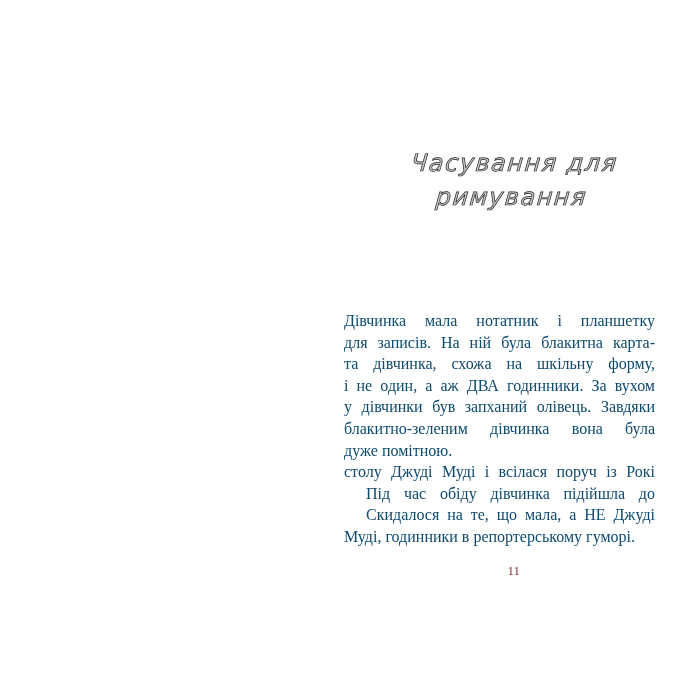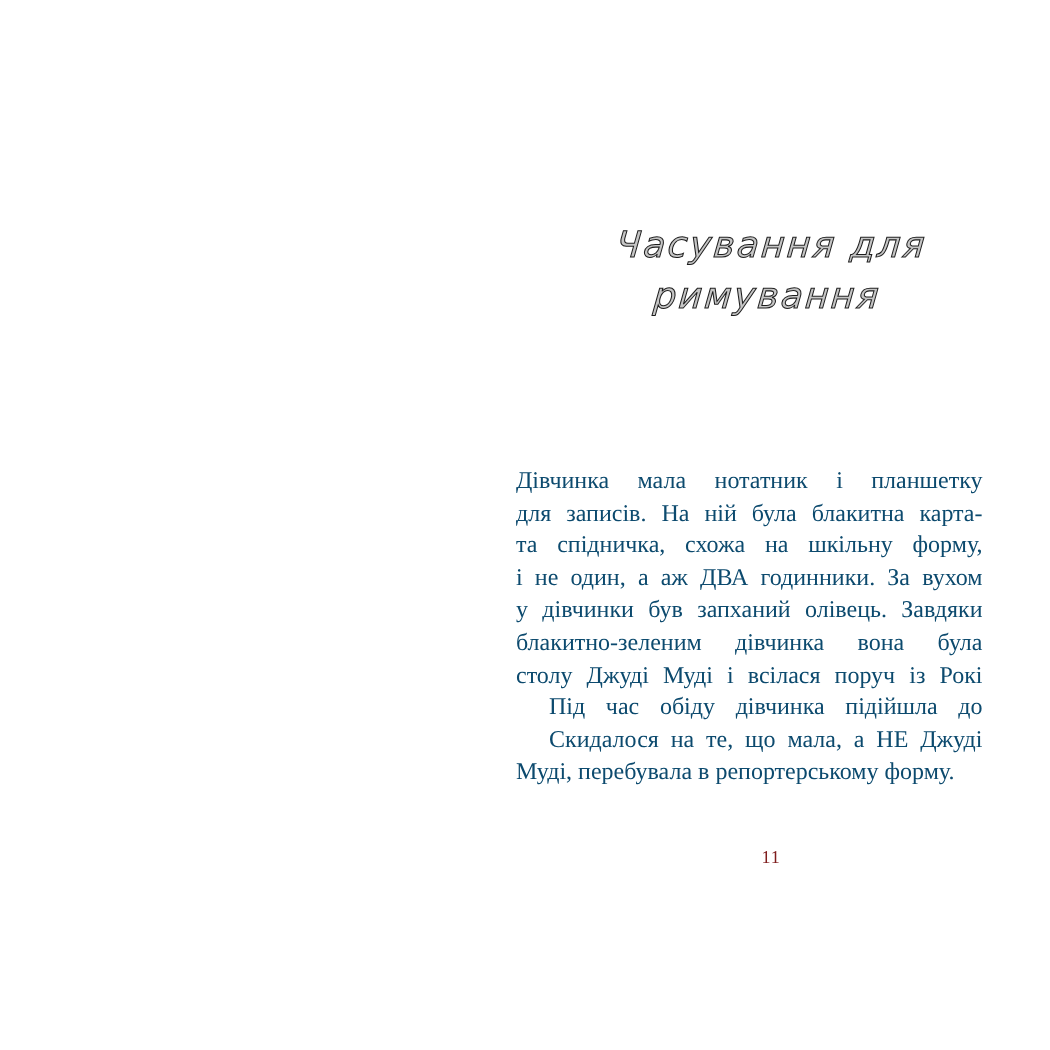--- a/index.html
+++ b/index.html
@@ -67,24 +67,25 @@
 </style>
 </head>
 <body>
 
 <div class="page">
   <h1 class="chapter-title">Часування для римування</h1>
 
   <div class="body-text">
       <div class="line">Дівчинка мала нотатник і планшетку</div>
       <div class="line">для записів. На ній була блакитна карта-</div>
-      <div class="line">та спідничка, схожа на шкільну форму,</div>
+      <div class="line">та дівчинка, схожа на шкільну форму,</div>
       <div class="line">і не один, а аж ДВА годинники. За вухом</div>
       <div class="line">у дівчинки був запханий олівець. Завдяки</div>
       <div class="line">блакитно-зеленим дівчинка вона була</div>
+      <div class="line last">дуже помітною.</div>
       <div class="line">столу Джуді Муді і всілася поруч із Рокі</div>
       <div class="line indent">Під час обіду дівчинка підійшла до</div>
       <div class="line indent">Скидалося на те, що мала, а НЕ Джуді</div>
-      <div class="line last">Муді, перебувала в репортерському форму.</div>
+      <div class="line last">Муді, годинники в репортерському гуморі.</div>
     </div>
 
   <div class="page-number">11</div>
 </div>
 
 </body></html>

